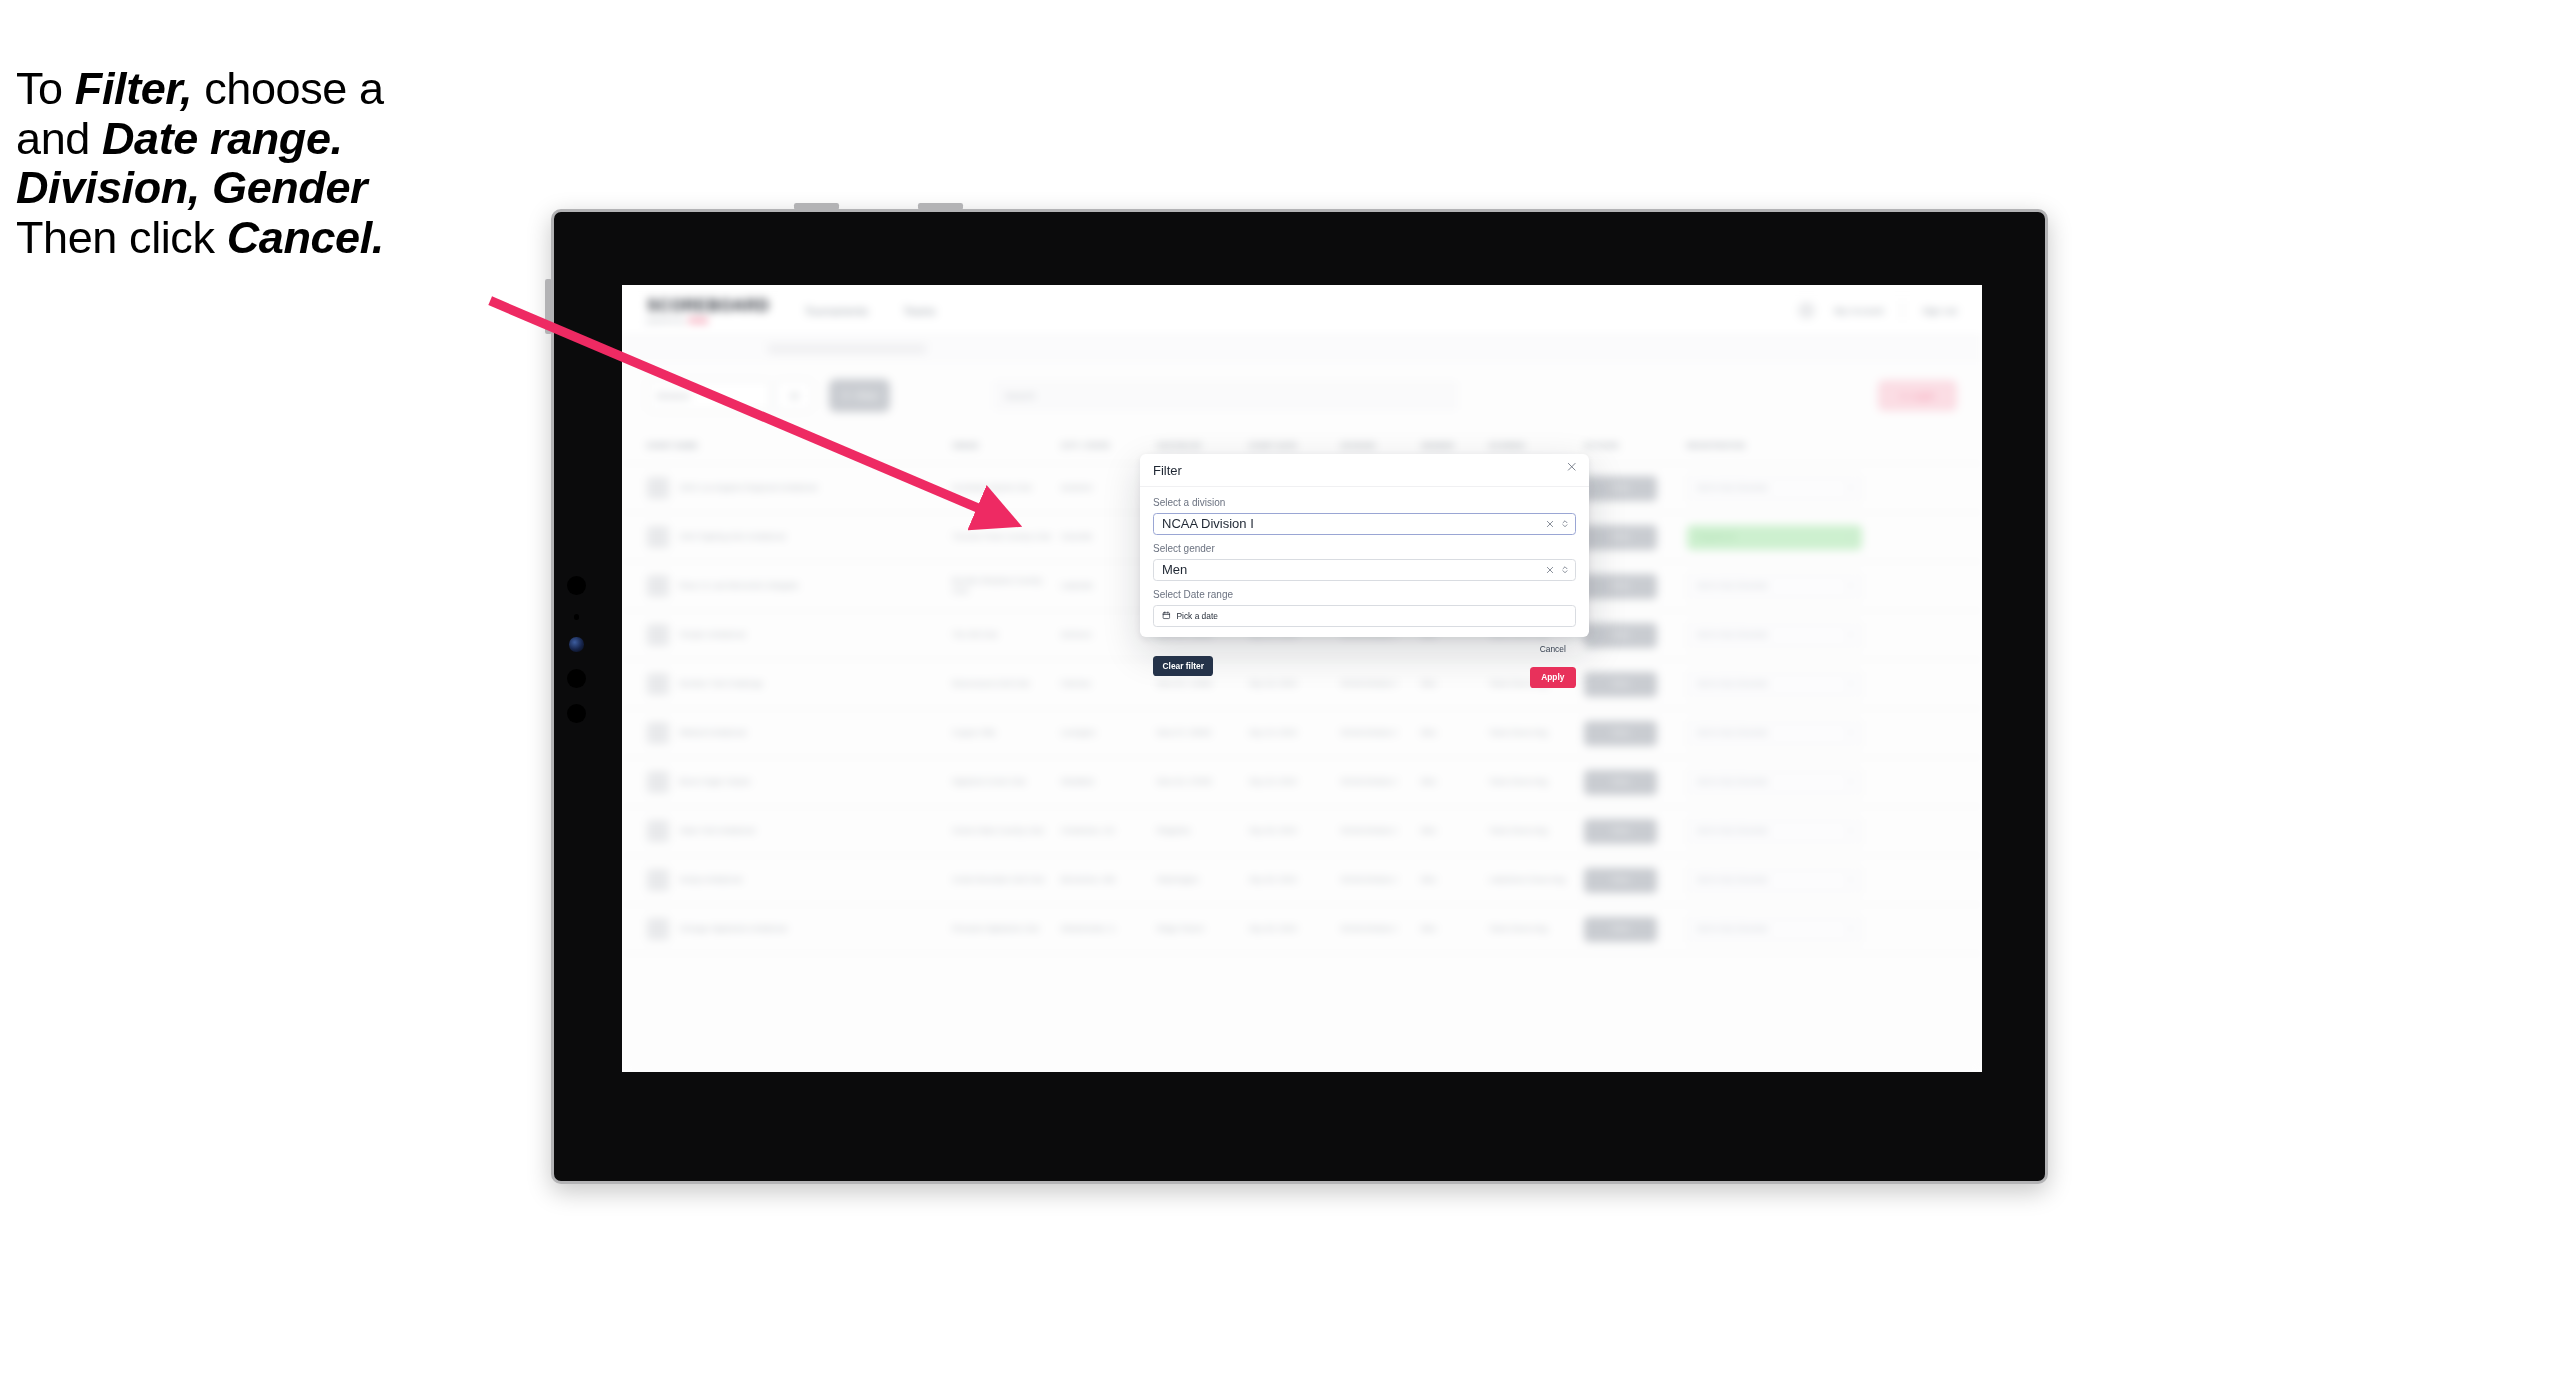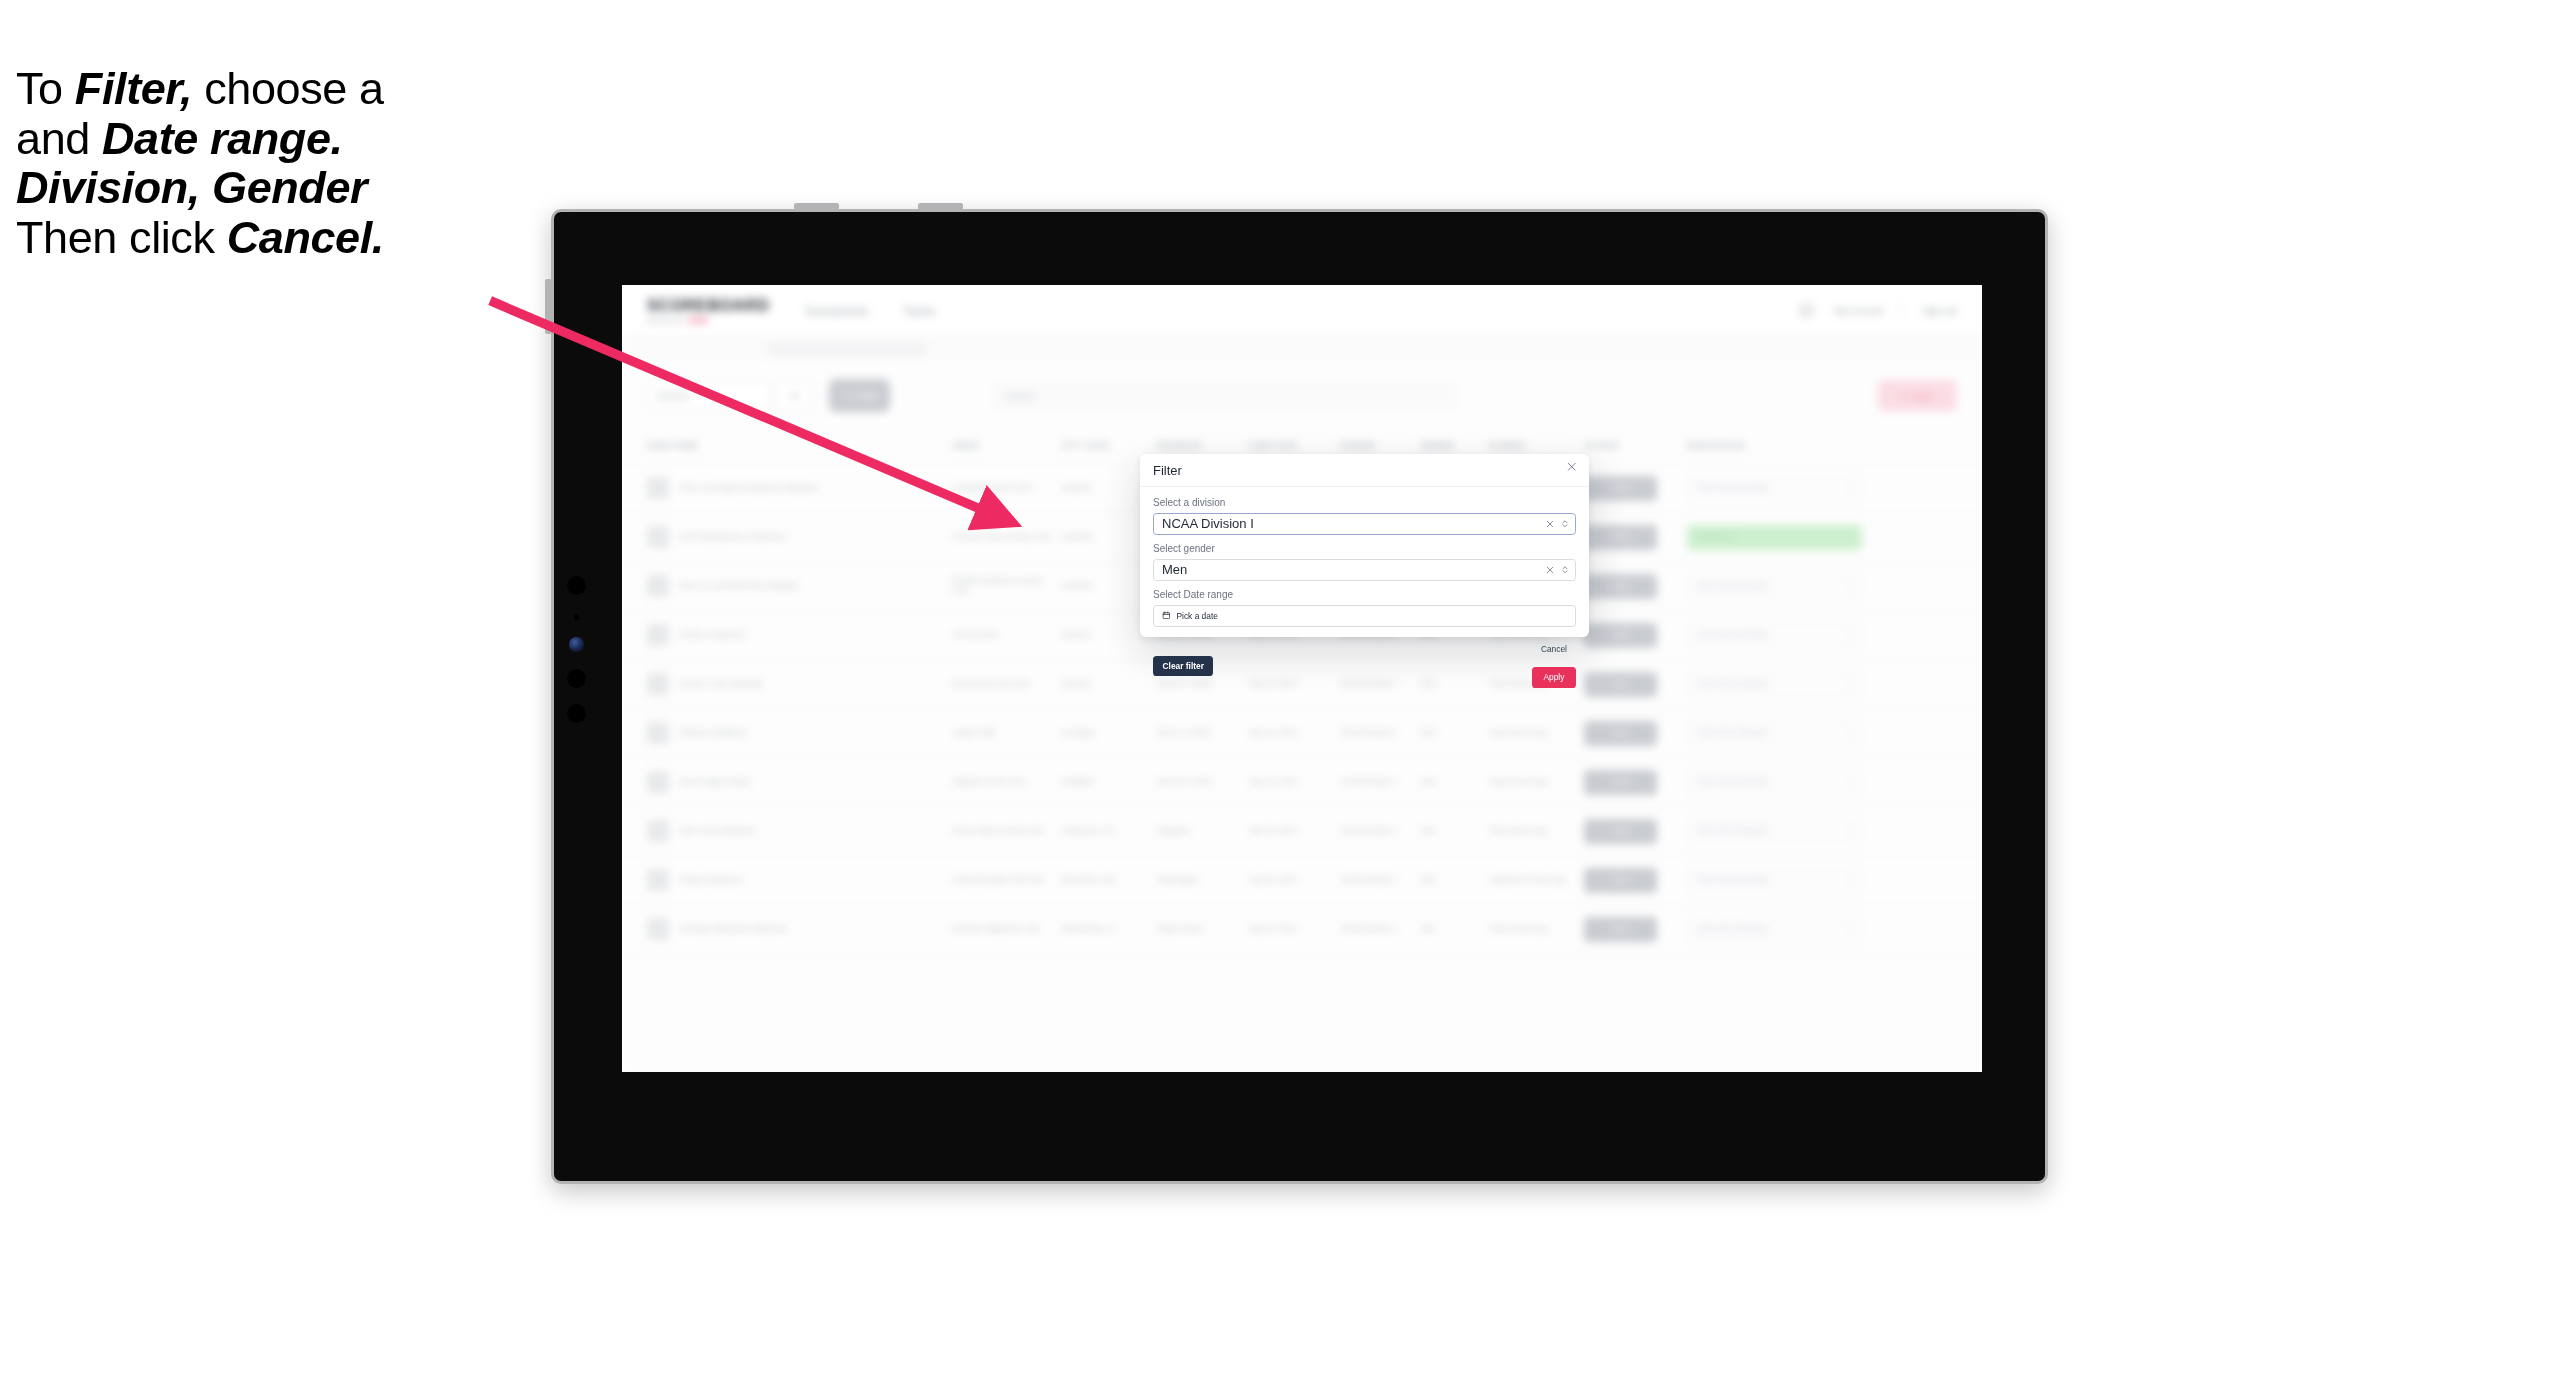--- a/index.html
+++ b/index.html
@@ -313,21 +313,21 @@
     background: none; border: none;
     font-size: 8.4px; color: #374151;
     cursor: pointer;
     font-family: "Liberation Sans", sans-serif;
   }
   #apply-btn {
     height: 20.4px; padding: 0 11.6px;
     background: #e8315b;
     color: #ffffff;
     border-radius: 3.6px;
-    font-size: 8.4px; font-weight: 400;
+    font-size: 8.4px; font-weight: 700;
     border: none; cursor: pointer;
     font-family: "Liberation Sans", sans-serif;
   }
 </style>
 </head>
 <body>
 
 <div id="stage">
 
   <div id="caption">

